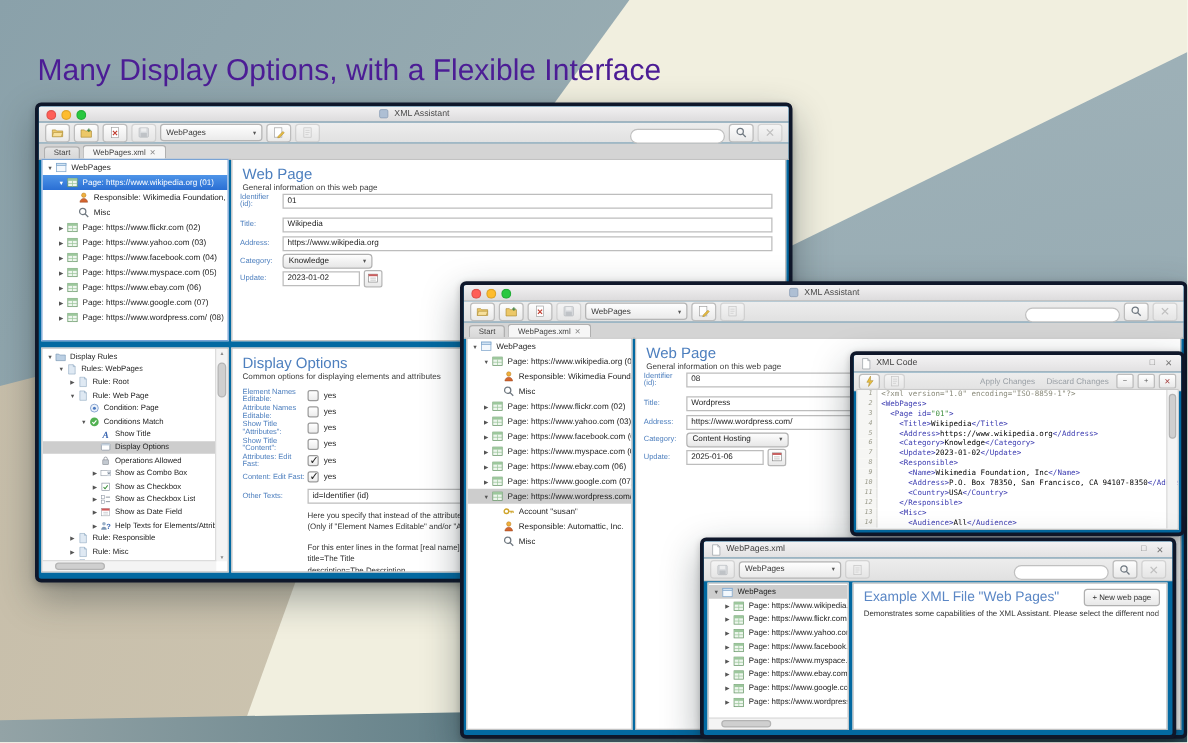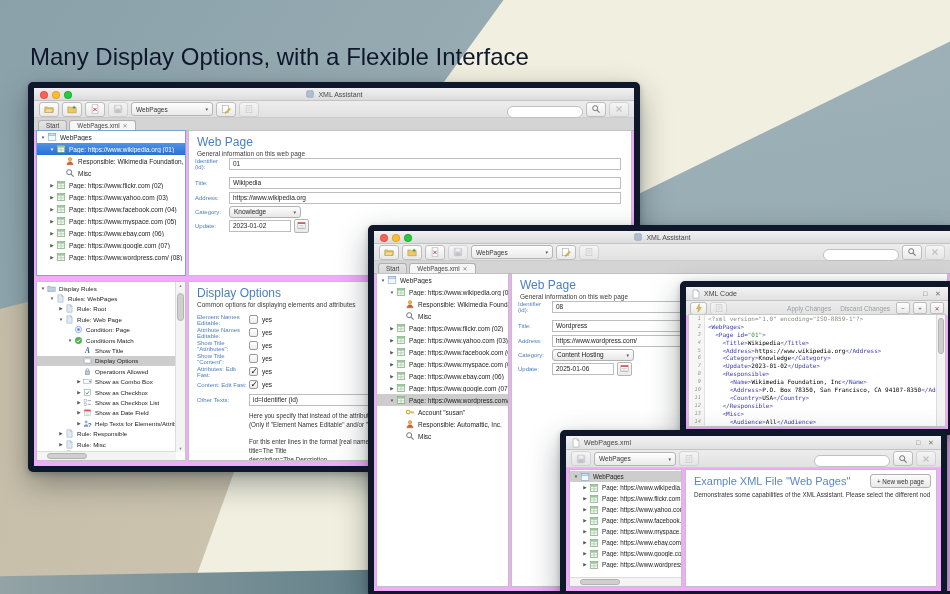--- a/index.html
+++ b/index.html
@@ -11,23 +11,23 @@
          background:linear-gradient(125deg,#8aa1aa 0%,#9db0b5 55%,#b3bfbc 100%);}
   .bg-tan{clip-path:polygon(0 52%,34% 38%,20% 100%,0 100%);
           background:linear-gradient(105deg,#c6bda9 0%,#d6cfba 100%);}
   .bg-right{clip-path:polygon(100% 7%,100% 84%,57% 100%,65.5% 34%);
             background:linear-gradient(170deg,#a3b5bb 0%,#8ea4ad 100%);
             filter:drop-shadow(-2px -2px 0 #fbfaef);}
   .bg-bottom{clip-path:polygon(0 97%,55% 95.5%,100% 78%,100% 100%,0 100%);
              background:linear-gradient(90deg,#93a3a6 0%,#5d7c85 45%,#3c5f6d 72%,#335664 100%);}
   
   .headline{position:absolute;left:30px;top:8px;font-size:27px;font-weight:bold;color:#3d4245;}
-  .subhead{position:absolute;left:30px;top:43px;font-size:24px;font-weight:400;color:#0f172a;}
+  .subhead{position:absolute;left:30px;top:43px;font-size:24px;font-weight:400;color:#4c1d95;}
   
-  .win{position:absolute;background:#f0abfc;border:6px solid #0f172a;border-radius:5px;
+  .win{position:absolute;background:#0369a1;border:3px solid #0f172a;border-radius:5px;
        box-shadow:0 12px 30px rgba(20,35,40,.38),0 2px 6px rgba(0,0,0,.22);overflow:hidden;}
   .titlebar{position:relative;height:12px;background:linear-gradient(#f2f1f2,#dddcdd);
             border-bottom:1px solid #c3c3c3;display:flex;align-items:center;justify-content:center;}
   .title-label{font-size:7px;color:#4a4a4a;display:flex;align-items:center;gap:3px;}
   .lights{position:absolute;left:6px;top:3px;display:flex;gap:4px;}
   .light{width:6px;height:6px;border-radius:50%;border:.5px solid rgba(0,0,0,.12);}
   .util-titlebar{height:13px;background:linear-gradient(#f4f3f4,#e2e1e2);border-bottom:1px solid #c3c3c3;
                  display:flex;align-items:center;padding:0 5px;gap:3px;}
   .util-title{font-size:7px;color:#444;flex:1;display:flex;align-items:center;gap:3px;}
   .winctl{font-size:7px;color:#777;width:10px;text-align:center;}

